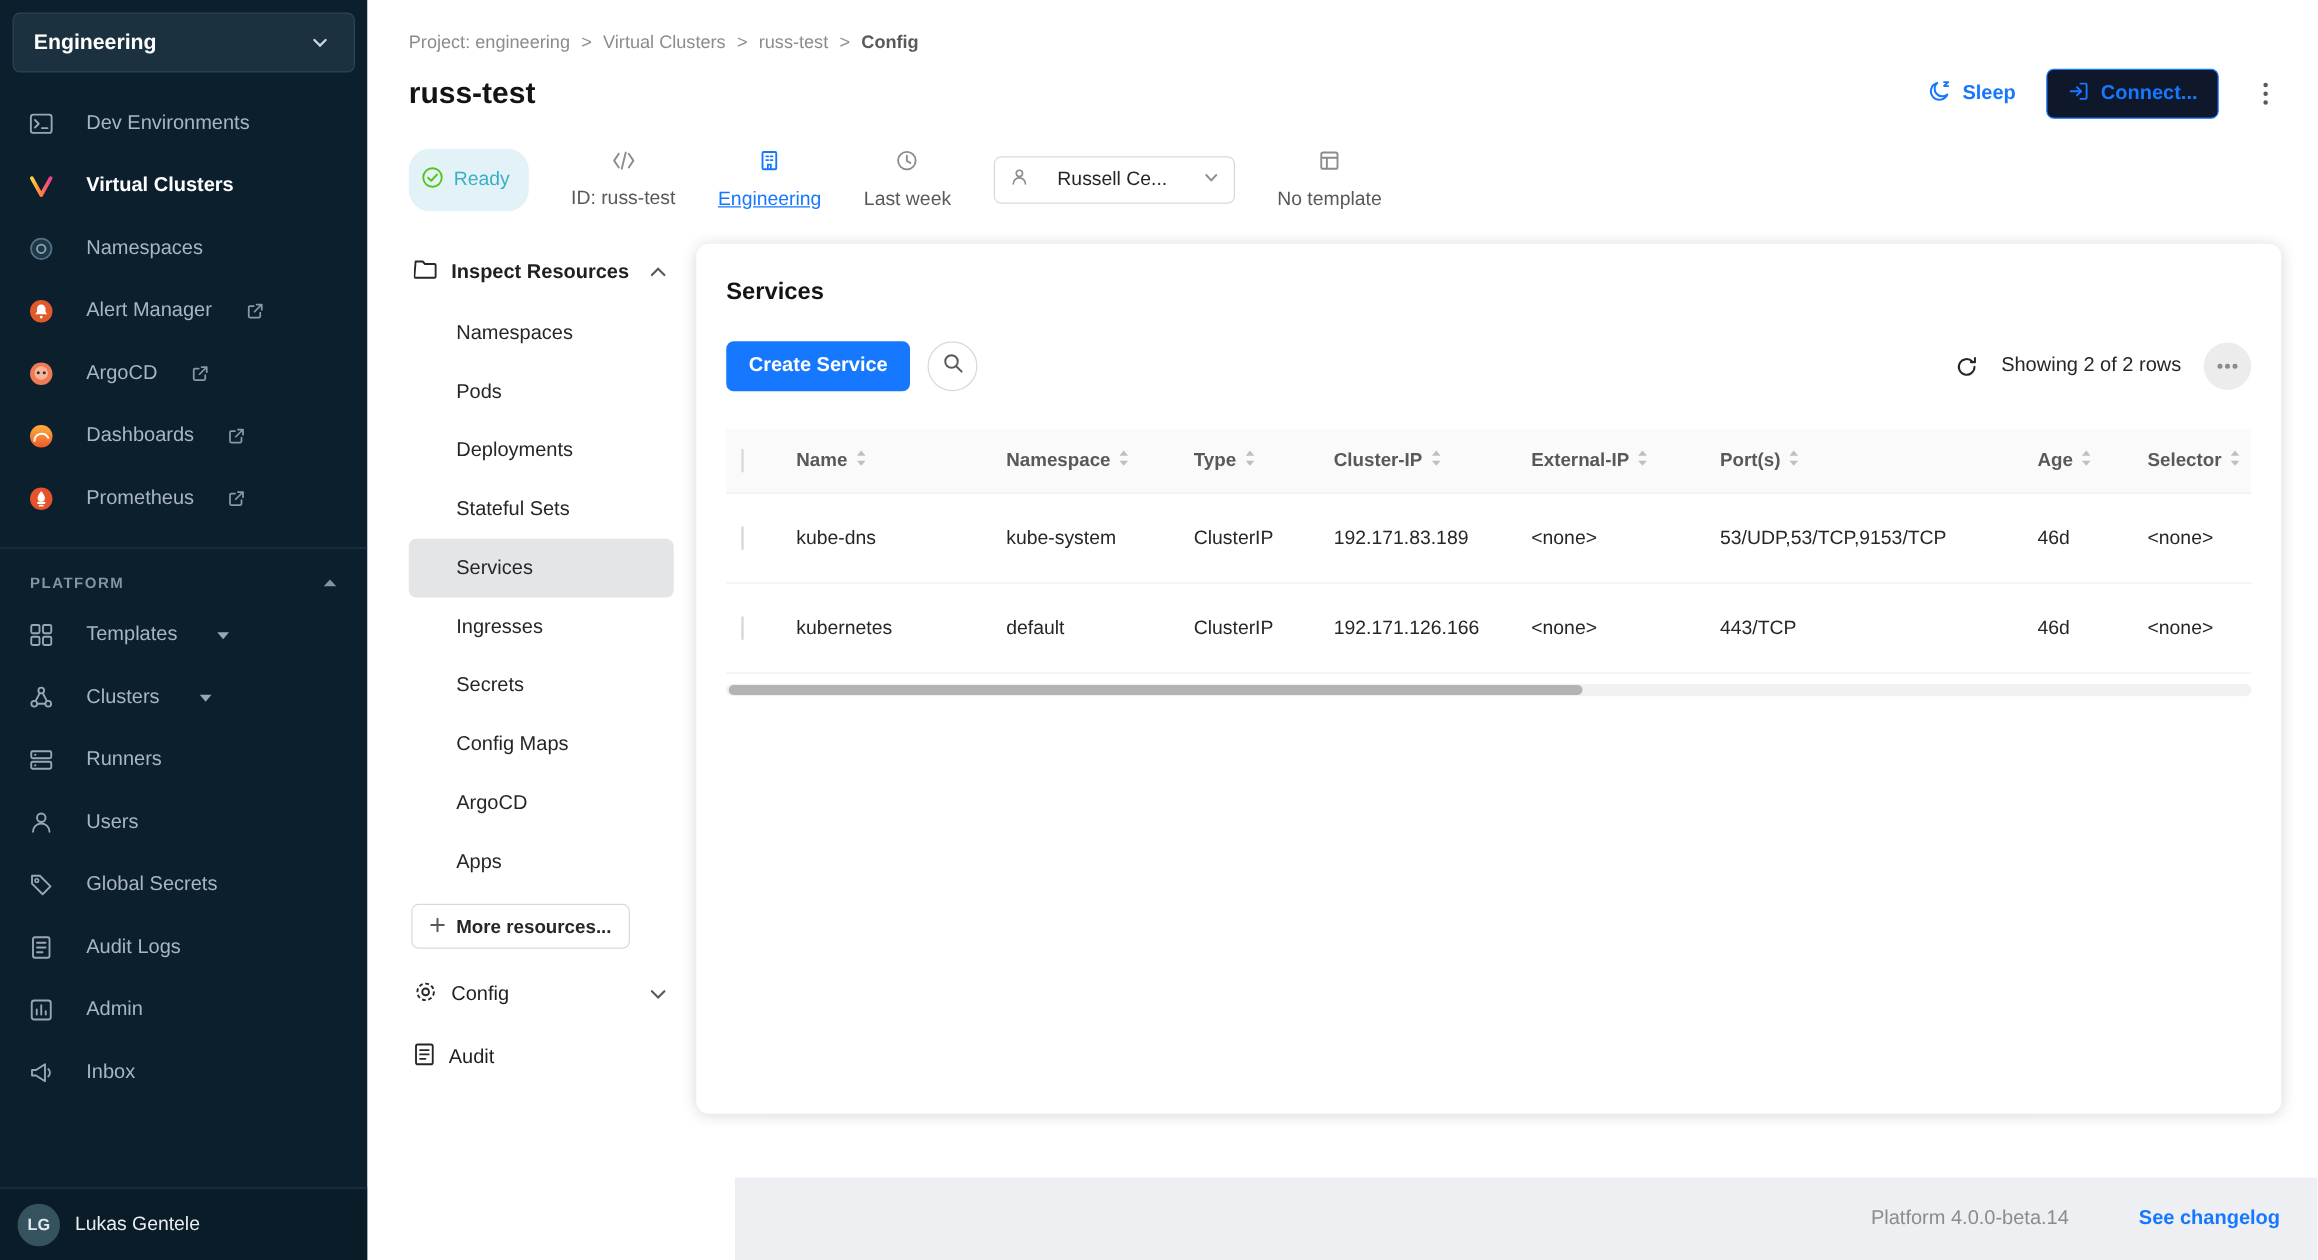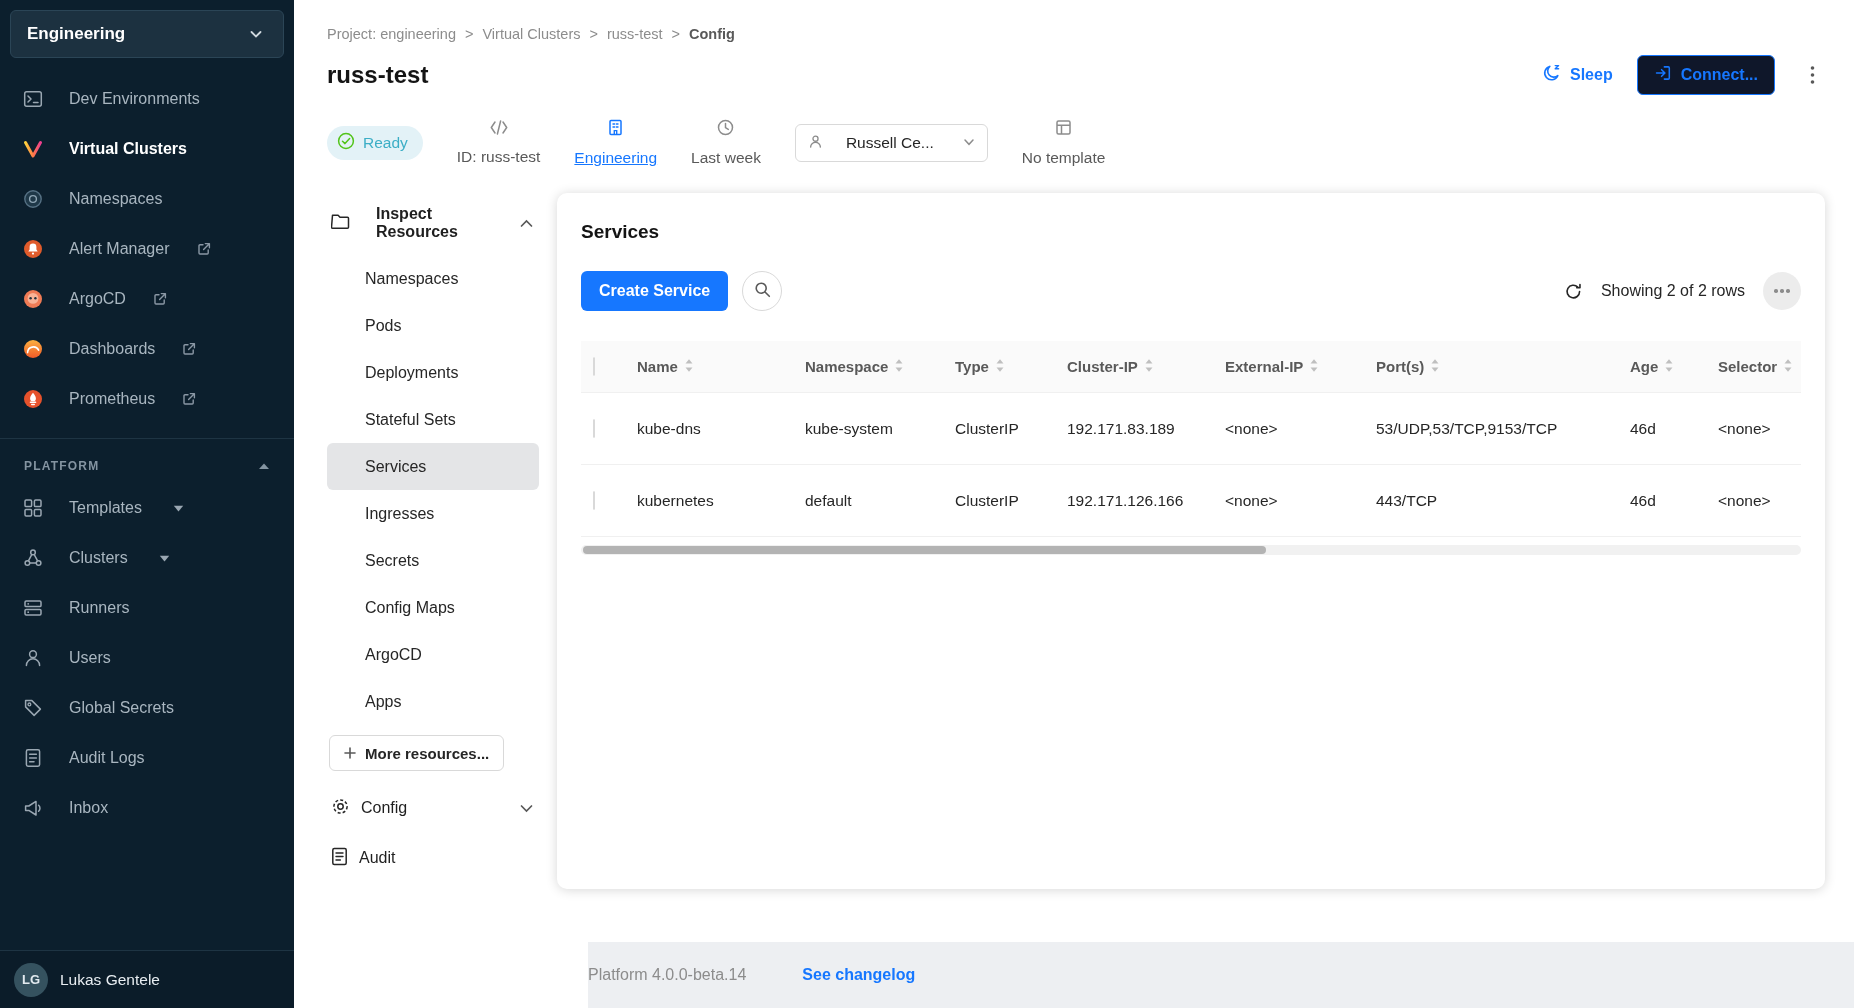--- a/index.html
+++ b/index.html
@@ -32,32 +32,32 @@
   .crumb.last { color:#595959; font-weight:700; cursor:default; }
   .title-row { display:flex; align-items:center; margin-top:13px; }
   .page-title { font-size:24px; font-weight:700; color:#141414; }
   .header-actions { margin-left:auto; display:flex; align-items:center; gap:24px; }
   .sleep { color:#1677ff; font-weight:700; font-size:16px; display:flex; gap:8px; align-items:center; cursor:pointer; }
   .connect-btn { border:1.5px solid #1677ff; color:#1677ff; border-radius:6px; height:40px; padding:0 16px;
     display:flex; align-items:center; gap:9px; font-weight:700; font-size:16px; background:#0f172a; cursor:pointer; }
   .kebab { width:26px; display:flex; justify-content:center; cursor:pointer; }
 
   .status-row { display:flex; align-items:center; gap:34px; margin-top:24px; }
-  .badge-ready { background:#e3f2f7; color:#3caec6; border-radius:17px; height:34px; display:flex; align-items:center;
+  .badge-ready { background:#e3f2f7; color:#3caec6; border-radius:17px; height:50px; display:flex; align-items:center;
     gap:8px; padding:0 15px 0 10px; font-size:15.5px; cursor:pointer; }
   .meta { display:flex; align-items:center; gap:9px; color:#595959; font-size:15.5px;flex-direction:column; }
   .link-eng { color:#1677ff; text-decoration:underline; cursor:pointer; }
   .owner-select { border:1px solid #d9d9d9; border-radius:6px; height:38px; display:flex; align-items:center; gap:23px;
     padding:0 12px; font-size:15.5px; color:#262626; background:#fff; cursor:pointer; }
   .owner-select .chev { margin-left:6px; }
 
   
   .content { display:flex; margin-top:26px; padding:0 29px 0 33px; flex:1; align-items:flex-start; }
   .res-nav { width:230px; flex-shrink:0; padding-right:18px; }
-  .res-head { display:flex; align-items:center; gap:26px; font-weight:700; font-size:16px; color:#1f1f1f; padding:12px 6px 14px 4px; cursor:pointer; }
+  .res-head { display:flex; align-items:center; gap:11px; font-weight:700; font-size:16px; color:#1f1f1f; padding:12px 6px 14px 4px; cursor:pointer; }
   .res-head .chev { margin-left:auto; }
   .res-item { height:47px; display:flex; align-items:center; padding-left:38px; font-size:16px; color:#262626; border-radius:6px; cursor:pointer; }
   .res-item.active { background:#e4e5e7; }
   .more-btn { margin:10px 0 12px 2px; border:1px solid #d9d9d9; border-radius:6px; height:36px; display:inline-flex;
     align-items:center; gap:9px; padding:0 14px; font-size:15px; color:#262626; background:#fff; font-weight:700; cursor:pointer; }
   .res-sec { display:flex; align-items:center; gap:11px; height:50px; font-size:16px; color:#1f1f1f; padding:0 6px 0 4px; cursor:pointer; }
   .res-sec .chev { margin-left:auto; }
 
   
   .card { flex:1; background:#fff; border-radius:10px; box-shadow:0 1px 12px rgba(0,0,0,0.16); padding:28px 24px 0; height:696px; position:relative; }
@@ -80,21 +80,21 @@
   .th { display:flex; align-items:center; gap:6px; font-size:15px; font-weight:700; color:#595959; overflow:hidden; cursor:pointer; }
   .trow { height:72px; border-bottom:1px solid #f0f0f0; font-size:15.5px; color:#262626; }
   .cb { width:18px; height:18px; border:1.5px solid #d9d9d9; border-radius:4px; margin-left:12px; background:#fff; cursor:pointer; }
   .cell { overflow:hidden; white-space:nowrap; }
 
   .hscroll { margin-top:8px; height:10px; background:#f1f1f1; border-radius:5px; position:relative; }
   .hthumb { position:absolute; left:2px; top:1px; height:8px; width:56%; background:#b3b3b3; border-radius:4px; cursor:pointer; }
 
   
   .footer { position:absolute; left:294px; right:0; bottom:0; height:66px; background:#edeff2; display:flex;
-    align-items:center; justify-content:flex-start; gap:56px; padding-right:30px; }
+    align-items:center; justify-content:flex-end; gap:56px; padding-right:30px; }
   .version { color:#8c8c8c; font-size:16px; }
   .changelog { color:#1677ff; font-weight:700; font-size:16px; cursor:pointer; }
 </style>
 </head>
 <body>
 
 <div class="app">
 
   <aside class="sidebar">
     <div class="proj-select">
@@ -294,20 +294,29 @@
       <div class="snav-item">
         <span class="ic">
           <svg width="20" height="20" viewBox="0 0 20 20">
               <rect x="3.4" y="1.8" width="13.2" height="16.4" rx="1.6" stroke="#9aa7b2" stroke-width="1.5" fill="none"></rect>
               <path d="M6.6 6.2 h6.8 M6.6 10 h6.8 M6.6 13.8 h4.4" stroke="#9aa7b2" stroke-width="1.5" stroke-linecap="round"></path>
             </svg>
         </span>
         <span>Audit Logs</span>
       </div>
 
+      <div class="snav-item">
+        <span class="ic">
+          <svg width="20" height="20" viewBox="0 0 20 20">
+              <rect x="2.4" y="2.4" width="15.2" height="15.2" rx="2" stroke="#9aa7b2" stroke-width="1.5" fill="none"></rect>
+              <path d="M6.4 13.6 V9.6 M10 13.6 V6.2 M13.6 13.6 V11" stroke="#9aa7b2" stroke-width="1.5" stroke-linecap="round"></path>
+            </svg>
+        </span>
+        <span>Admin</span>
+      </div>
 
       <div class="snav-item">
         <span class="ic">
           <svg width="20" height="20" viewBox="0 0 20 20">
               <path d="M2.6 8 v4.4 h3.2 L13 17 V3.4 L5.8 8 Z" stroke="#9aa7b2" stroke-width="1.5" fill="none" stroke-linejoin="round"></path>
               <path d="M15.6 7.2 a4 4 0 0 1 0 6" stroke="#9aa7b2" stroke-width="1.5" fill="none" stroke-linecap="round"></path>
             </svg>
         </span>
         <span>Inbox</span>
       </div>

